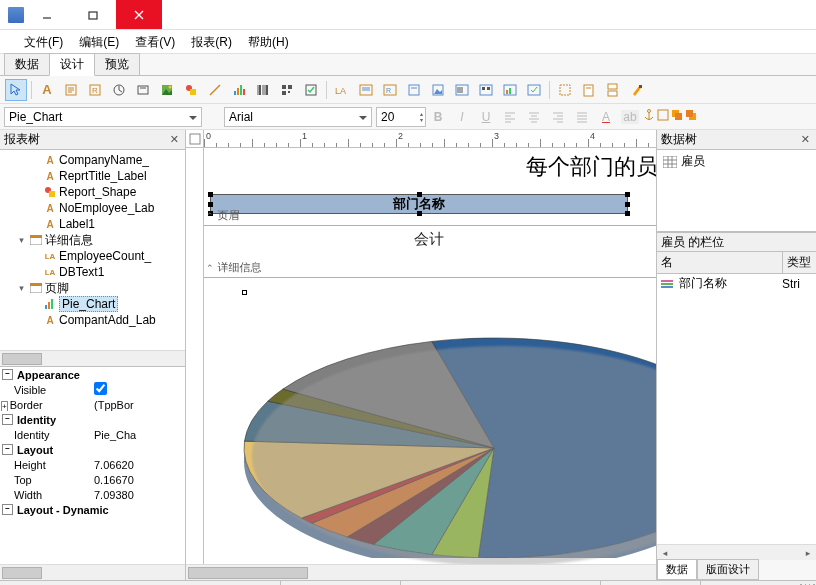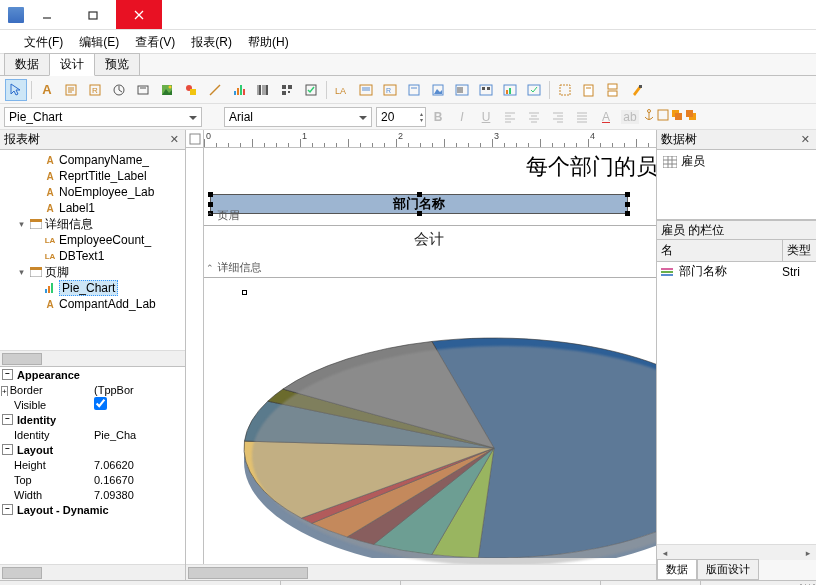--- a/index.html
+++ b/index.html
@@ -412,20 +412,30 @@
             <span class="ic" style="color: rgb(201, 135, 43);">A</span>
             <span>CompanyName_</span>
           </div>
           <div class="node" style="padding-left: 28px;">
             <span class="tw"></span>
             <span class="ic" style="color: rgb(201, 135, 43);">A</span>
             <span>ReprtTitle_Label</span>
           </div>
           <div class="node" style="padding-left: 28px;">
             <span class="tw"></span>
+            <span class="ic">
+              <svg width="12" height="12">
+                <circle cx="4" cy="4" r="3" fill="#e74c3c"></circle>
+                <rect x="5" y="5" width="6" height="6" fill="#f1c40f"></rect>
+              </svg>
+            </span>
+            <span>Report_Shape</span>
+          </div>
+          <div class="node" style="padding-left: 28px;">
+            <span class="tw"></span>
             <span class="ic" style="color: rgb(201, 135, 43);">A</span>
             <span>NoEmployee_Lab</span>
           </div>
           <div class="node" style="padding-left: 28px;">
             <span class="tw"></span>
             <span class="ic" style="color: rgb(201, 135, 43);">A</span>
             <span>Label1</span>
           </div>
           <div class="node" style="padding-left: 14px;">
             <span class="tw">▾</span>
@@ -482,26 +492,26 @@
     <div class="hscroll">
         <div class="thumb"></div>
       </div>
     <div class="propsbox">
       <div class="propgrid" id="propgrid">
           <div class="prow phdr">
             <span class="pexp">−</span>
             <span style="padding-left:2px">Appearance</span>
           </div>
           <div class="prow">
+            <span class="pname">Visible</span>
+            <span class="pval"><input type="checkbox" checked="" style="margin: 0px;"></span>
+          </div>
+          <div class="prow">
             <span class="pname"><span class="pexp" style="margin-left:-13px">+</span>Border</span>
             <span class="pval">(TppBor</span>
-          </div>
-          <div class="prow">
-            <span class="pname">Visible</span>
-            <span class="pval"><input type="checkbox" checked="" style="margin: 0px;"></span>
           </div>
           <div class="prow phdr">
             <span class="pexp">−</span>
             <span style="padding-left:2px">Identity</span>
           </div>
           <div class="prow">
             <span class="pname">Identity</span>
             <span class="pval">Pie_Cha</span>
           </div>
           <div class="prow phdr">
@@ -643,21 +653,21 @@
     <div class="hscroll" style="position:absolute;left:0;right:0;bottom:0">
         <div class="thumb" style="width:120px"></div>
       </div>
   </div>
 
   <div class="rightpanel">
     <div class="panelhdr">
       <span>数据树</span>
       <span class="x">✕</span>
     </div>
-    <div class="box" style="height:70px;padding:2px">
+    <div class="box" style="height:82px;padding:2px">
       <div class="item">
         <svg width="14" height="12">
             <rect x="0" y="0" width="14" height="12" fill="none" stroke="#888"></rect>
             <line x1="0" y1="4" x2="14" y2="4" stroke="#888"></line>
             <line x1="0" y1="8" x2="14" y2="8" stroke="#888"></line>
             <line x1="5" y1="0" x2="5" y2="12" stroke="#888"></line>
             <line x1="9" y1="0" x2="9" y2="12" stroke="#888"></line>
           </svg>
         <span style="margin-left:4px">雇员</span>
       </div>

